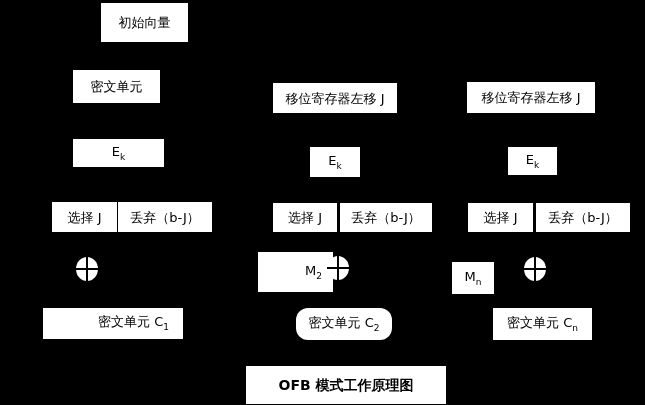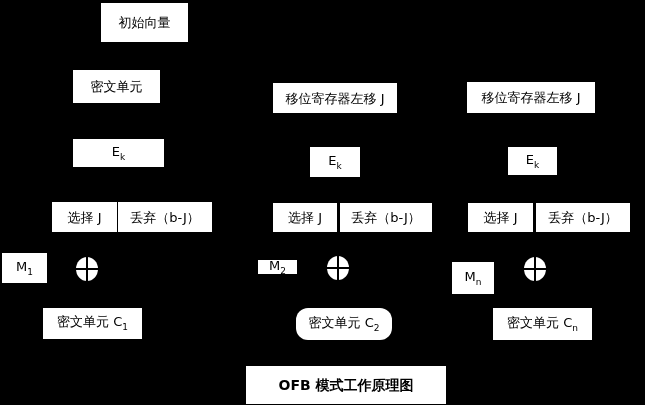--- a/index.html
+++ b/index.html
@@ -73,44 +73,41 @@
   </div>
   <div class="box" style="left:73px; top:139px; width:91px; height:28px;">
     <span><span>E</span><sub>k</sub></span>
   </div>
   <div class="box" style="left:52px; top:202px; width:65px; height:30px;">
     <span>选择 J</span>
   </div>
   <div class="box" style="left:118px; top:202px; width:94px; height:30px;">
     <span>丢弃（b-J）</span>
   </div>
-  <div class="box" style="left:2px; top:253px; width:45px; height:30px;">
-    <span><span>M</span><sub>1</sub></span>
-  </div>
   <div class="xor" style="left:76px; top:257px;">
     <span class="xv"></span>
     <span class="xh"></span>
   </div>
-  <div class="box" style="left:43px; top:308px; width:99px; height:31px;">
+  <div class="box" style="left:43px; top:308px; width:99px; height:31px;padding-left:41px;">
     <span><span>密文单元 C</span><sub>1</sub></span>
   </div>
 
   <div class="box" style="left:273px; top:83px; width:124px; height:30px;">
     <span>移位寄存器左移 J</span>
   </div>
   <div class="box" style="left:310px; top:147px; width:50px; height:30px;">
     <span><span>E</span><sub>k</sub></span>
   </div>
   <div class="box" style="left:273px; top:203px; width:64px; height:29px;">
     <span>选择 J</span>
   </div>
   <div class="box" style="left:340px; top:203px; width:92px; height:29px;">
     <span>丢弃（b-J）</span>
   </div>
-  <div class="box" style="left:258px; top:260px; width:39px; height:14px;">
+  <div class="box" style="left:258px; top:252px; width:39px; height:40px;padding-left:36px;">
     <span><span>M</span><sub>2</sub></span>
   </div>
   <div class="xor" style="left:327px; top:256px;">
     <span class="xv"></span>
     <span class="xh"></span>
   </div>
   <div class="box" style="left:296px; top:308px; width:96px; height:32px;border-radius:12px;">
     <span><span>密文单元 C</span><sub>2</sub></span>
   </div>
 

